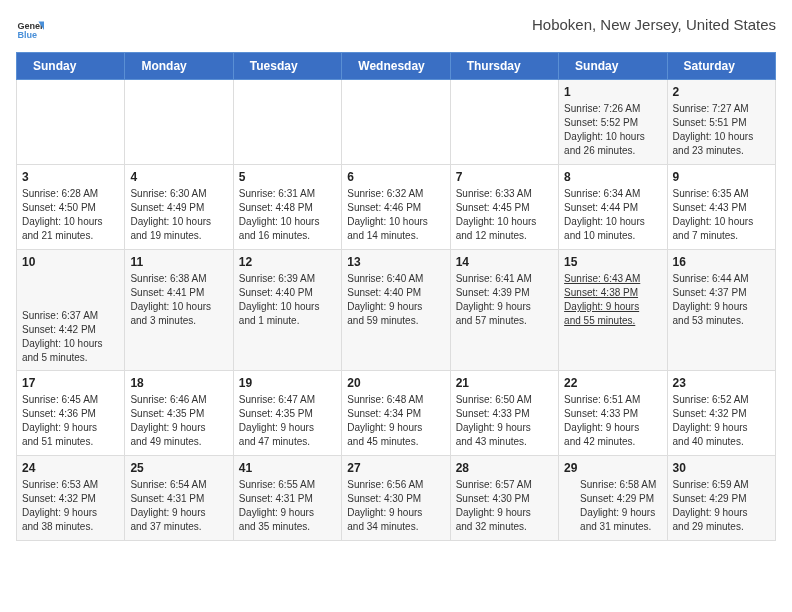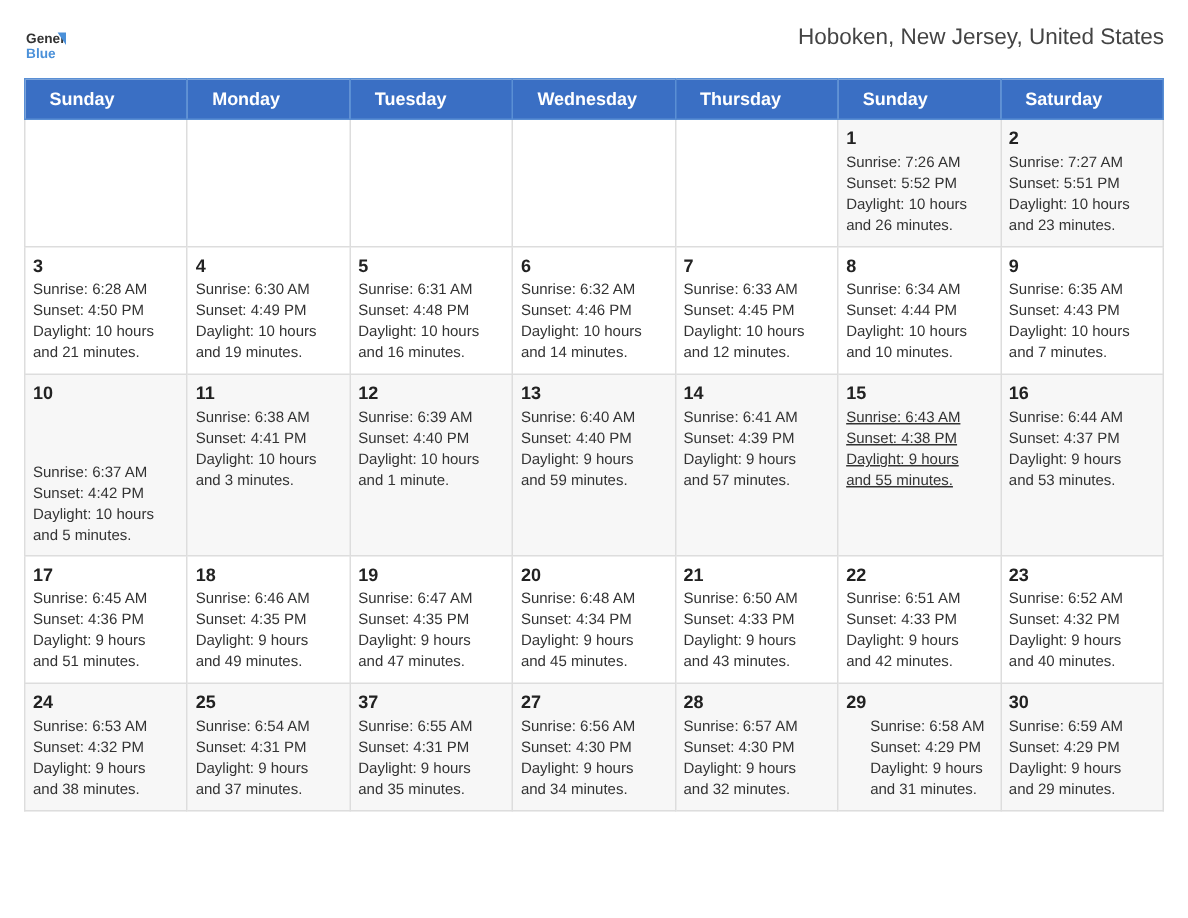--- a/index.html
+++ b/index.html
@@ -294,21 +294,21 @@
 and 38 minutes.</div>
         </td>
         <td>
           <span class="day-num">25</span>
           <div class="day-info" style="white-space: pre-line;">Sunrise: 6:54 AM
 Sunset: 4:31 PM
 Daylight: 9 hours
 and 37 minutes.</div>
         </td>
         <td>
-          <span class="day-num">37</span>
+          <span class="day-num">41</span>
           <div class="day-info" style="white-space: pre-line;">Sunrise: 6:55 AM
 Sunset: 4:31 PM
 Daylight: 9 hours
 and 35 minutes.</div>
         </td>
         <td>
           <span class="day-num">27</span>
           <div class="day-info" style="white-space: pre-line;">Sunrise: 6:56 AM
 Sunset: 4:30 PM
 Daylight: 9 hours

